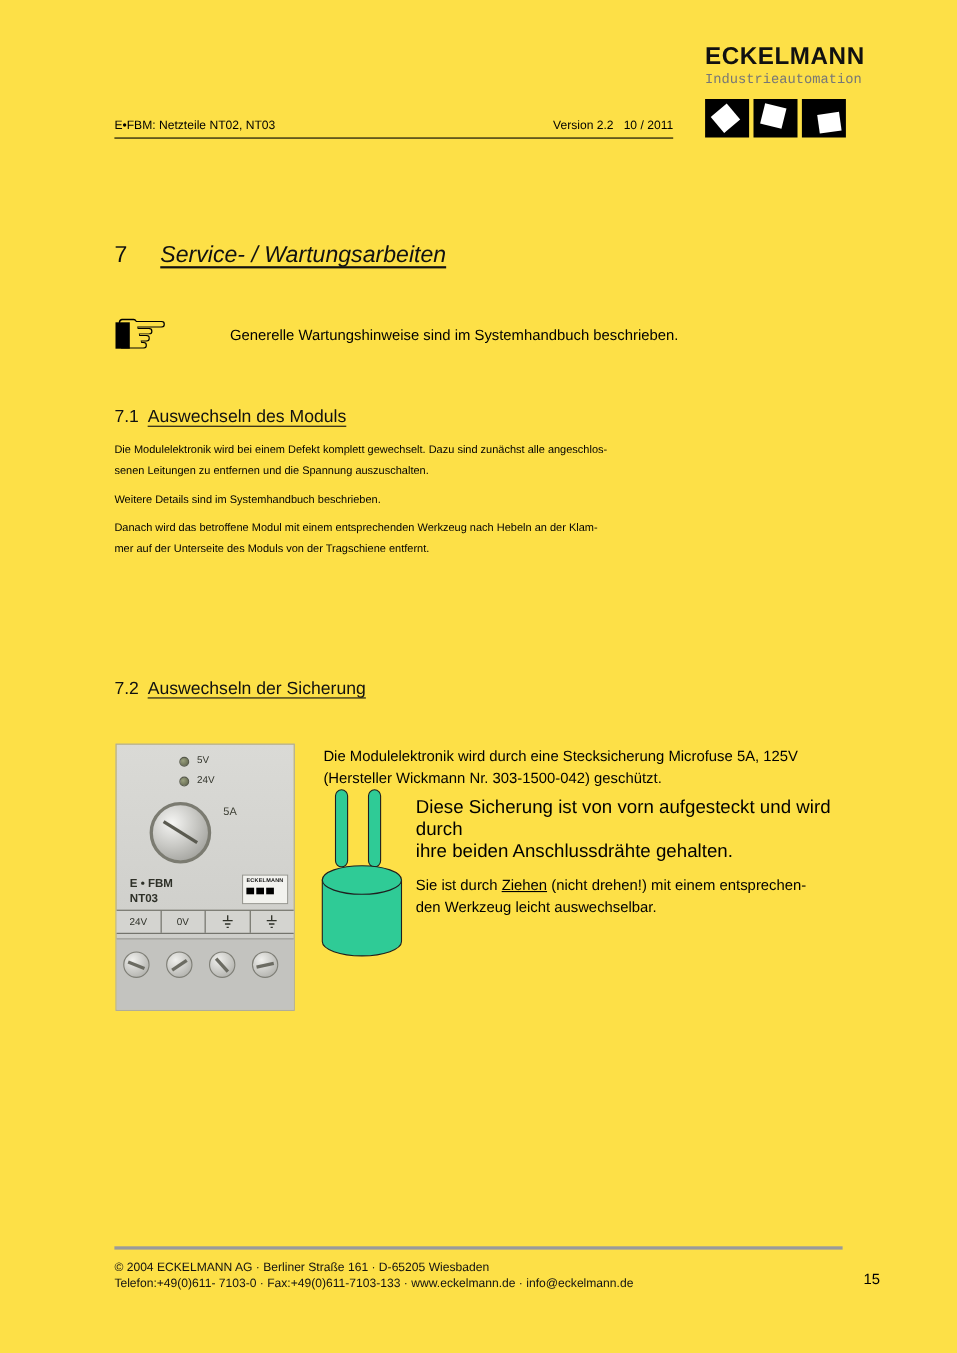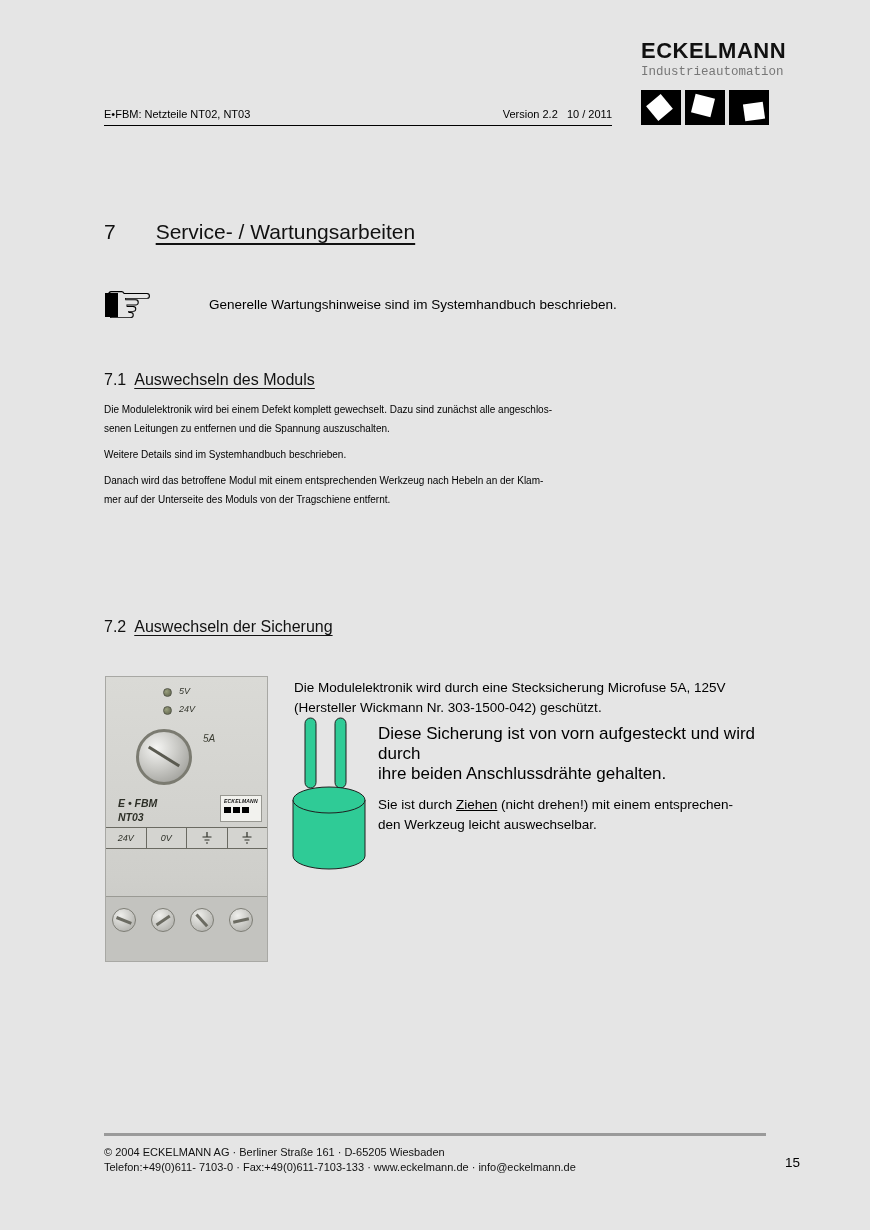--- a/index.html
+++ b/index.html
@@ -2,21 +2,21 @@
 <html><head>
 <meta charset="utf-8">
 <style>
   * { margin:0; padding:0; box-sizing:border-box; }
   html,body { background:#fff; }
   body {
     width:870px; height:1230px; position:relative;
     font-family:"Liberation Sans","DejaVu Sans",sans-serif;
     color:#000; overflow:hidden;
   }
-  .page { position:absolute; inset:0; background:#e5e5e5; }
+  .page { position:absolute; inset:0; background:#fde047; }
 
   
   .logo { position:absolute; left:641px; top:38px; width:128px; }
   .logo-brand { font-size:22px; font-weight:bold; letter-spacing:0.5px; color:#111; }
   .logo-sub { font-size:12.5px; color:#777; margin-top:1px;font-family:Liberation Mono, monospace; }
   .logo-squares { position:absolute; left:0; top:52px; display:flex; gap:4px; }
   .sq { width:40px; height:35px; background:#000; position:relative; overflow:hidden; }
   .dm { position:absolute; background:#fff; }
   .dm1 { width:19px; height:19px; left:9px; top:8px; transform:rotate(50deg); }
   .dm2 { width:20px; height:19px; left:8px; top:6px; transform:rotate(14deg); }
@@ -25,21 +25,21 @@
   
   .header-row {
     position:absolute; left:104px; top:108px; width:508px;
     display:flex; justify-content:space-between; align-items:flex-end;
     border-bottom:1px solid #000; padding-bottom:5px;
     font-size:11px; white-space:pre;
   }
 
   
   .h1 { position:absolute; left:104px; top:220px; font-size:21px; color:#111; }
-  .h1-title { margin-left:40px; text-decoration:underline; text-underline-offset:4px; }
+  .h1-title { margin-left:30px; text-decoration:underline; text-underline-offset:4px;font-style:italic; }
   .h2 { position:absolute; left:104px; font-size:16px; color:#111; }
   .h2-71 { top:371px; }
   .h2-72 { top:618px; }
   .h2-title { margin-left:8px; text-decoration:underline; text-underline-offset:3px; }
 
   
   .note { position:absolute; left:103px; top:276px; display:flex; align-items:center; gap:20px; }
   .hand-wrap { position:relative; width:86px; height:56px; }
   .hand { font-size:58px; line-height:56px; display:block; }
   .hand-wrap::before { content:""; position:absolute; left:2px; top:17px; width:13px; height:24px; background:#000; }
@@ -51,24 +51,23 @@
 
   
   .fuse-intro { position:absolute; left:294px; top:678px; width:490px; font-size:13.5px; line-height:20px; white-space:pre-line; }
   .fuse-note1 { position:absolute; left:378px; top:724px; width:410px; font-size:17px; line-height:20px; white-space:pre-line; }
   .fuse-note2 { position:absolute; left:378px; top:795px; width:425px; font-size:13.5px; line-height:20px; white-space:pre-line; }
   .ul { text-decoration:underline; }
   .fuse-svg { position:absolute; left:288px; top:716px; }
 
   
   .photo {
-    position:absolute; left:105px; top:676px; width:163px; height:286px;
+    position:absolute; left:105px; top:676px; width:163px; height:243px;
     background:linear-gradient(180deg,#dadad6 0%,#cfcfcb 70%,#c6c6c2 100%);
     border:1px solid #a8a8a4;
-    font-style:italic;
   }
   .led { position:absolute; width:9px; height:9px; border-radius:50%;
          background:radial-gradient(circle at 35% 35%, #9aa07e, #5c6049); border:1px solid #55584a; }
   .led1 { left:57px; top:11px; }
   .led2 { left:57px; top:29px; }
   .led-label { position:absolute; font-size:9px; color:#33352c; }
   .l1 { left:73px; top:9px; }
   .l2 { left:73px; top:27px; }
   .fuse-holder {
     position:absolute; left:30px; top:52px; width:56px; height:56px; border-radius:50%;

